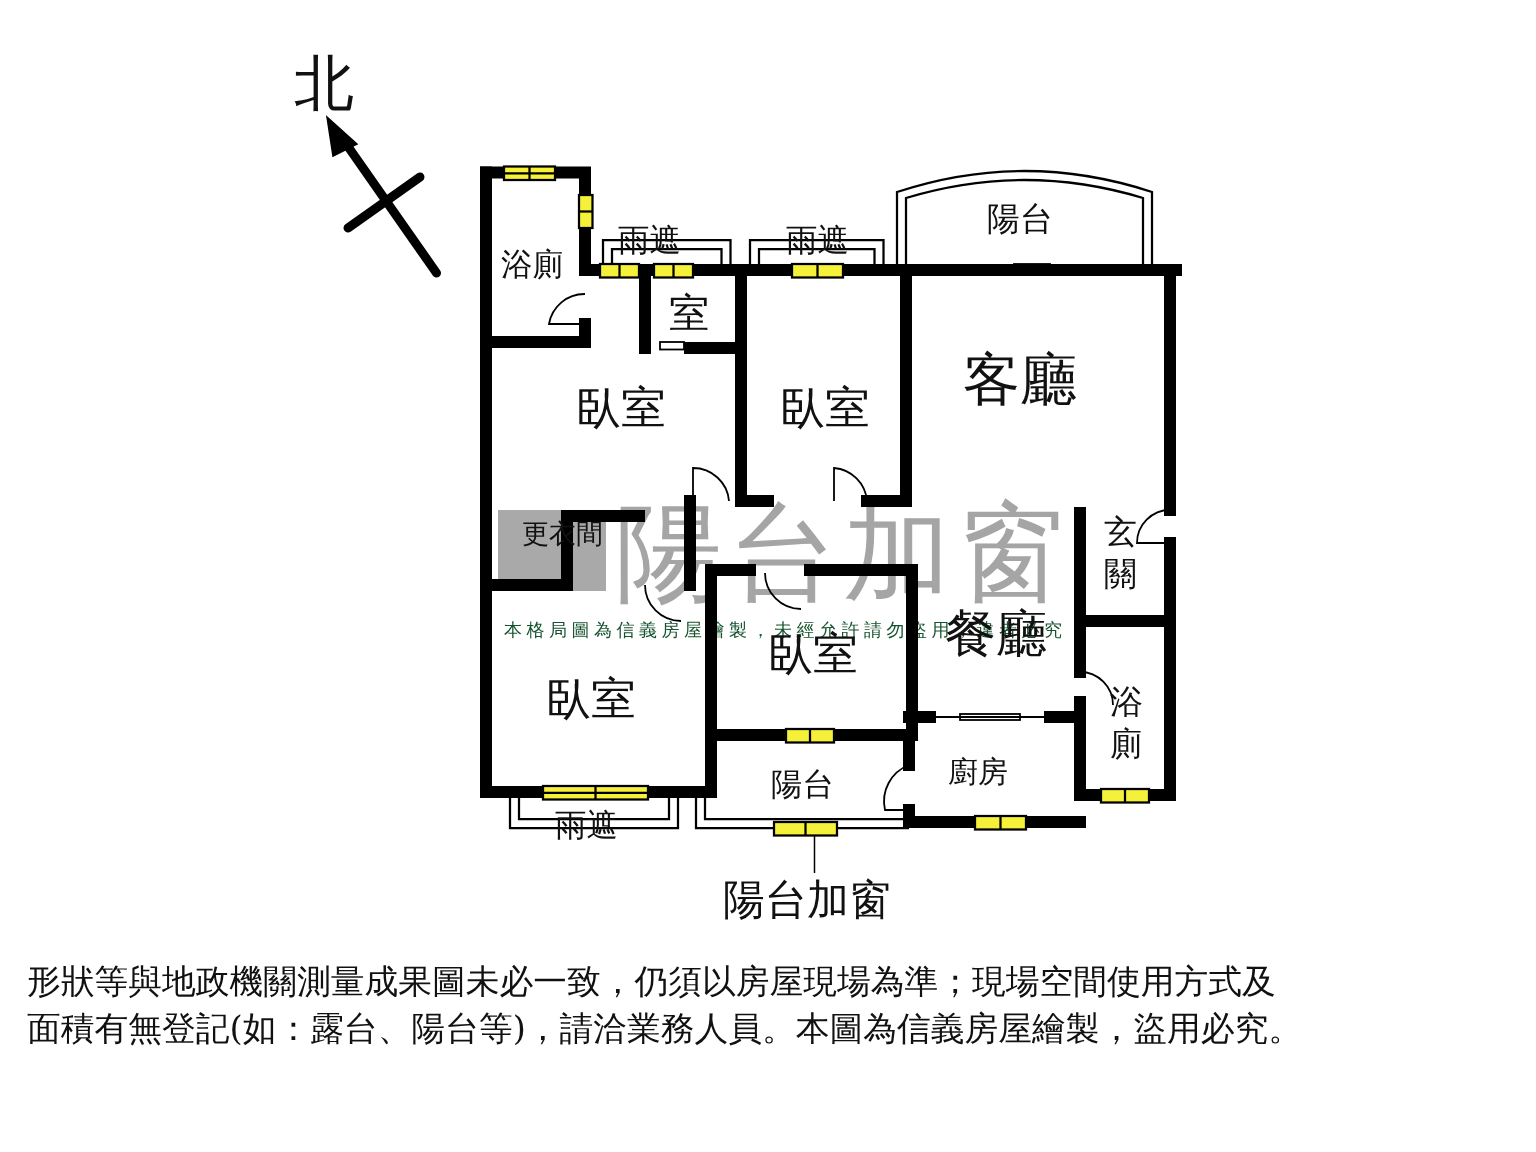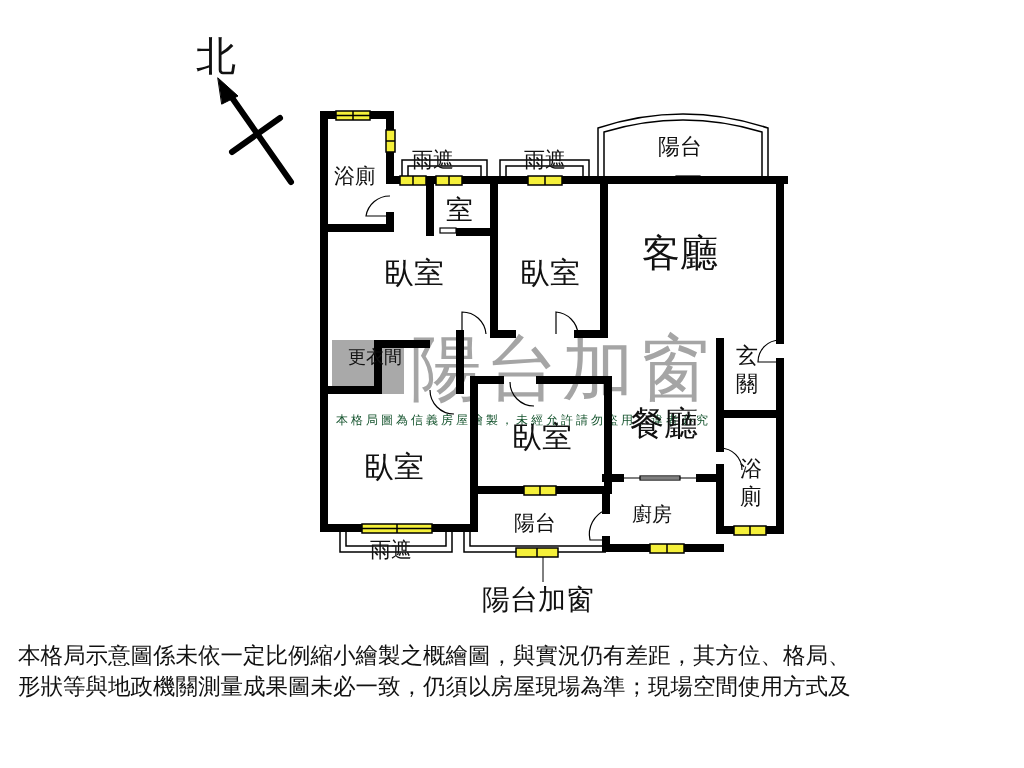--- a/index.html
+++ b/index.html
@@ -150,15 +150,15 @@
 <div class="lbl" style="left:630px;top:374px;font-size:34px;margin-top:32px;">餐廳</div>
 <div class="lbl" style="left:512px;top:422px;font-size:30px;">臥室</div>
 <div class="lbl" style="left:364px;top:452px;font-size:30px;">臥室</div>
 <div class="lbl" style="left:740px;top:455px;font-size:22px;width:24px;white-space:normal;line-height:28px;">浴廁</div>
 <div class="lbl" style="left:514px;top:513px;font-size:21px;">陽台</div>
 <div class="lbl" style="left:632px;top:504px;font-size:20px;">廚房</div>
 <div class="lbl" style="left:370px;top:540px;font-size:21px;">雨遮</div>
 <div class="lbl" style="left:482px;top:586px;font-size:28px;">陽台加窗</div>
 
 <div class="disclaimer">
-  <div>本格局示意圖係未依一定比例縮小繪製之概繪圖，與實況仍有差距，其方位、格局、</div>
   <div>形狀等與地政機關測量成果圖未必一致，仍須以房屋現場為準；現場空間使用方式及</div>
+  <div>面積有無登記(如：露台、陽台等)，請洽業務人員。本圖為信義房屋繪製，盜用必究。</div>
 </div>
 
 </body></html>

